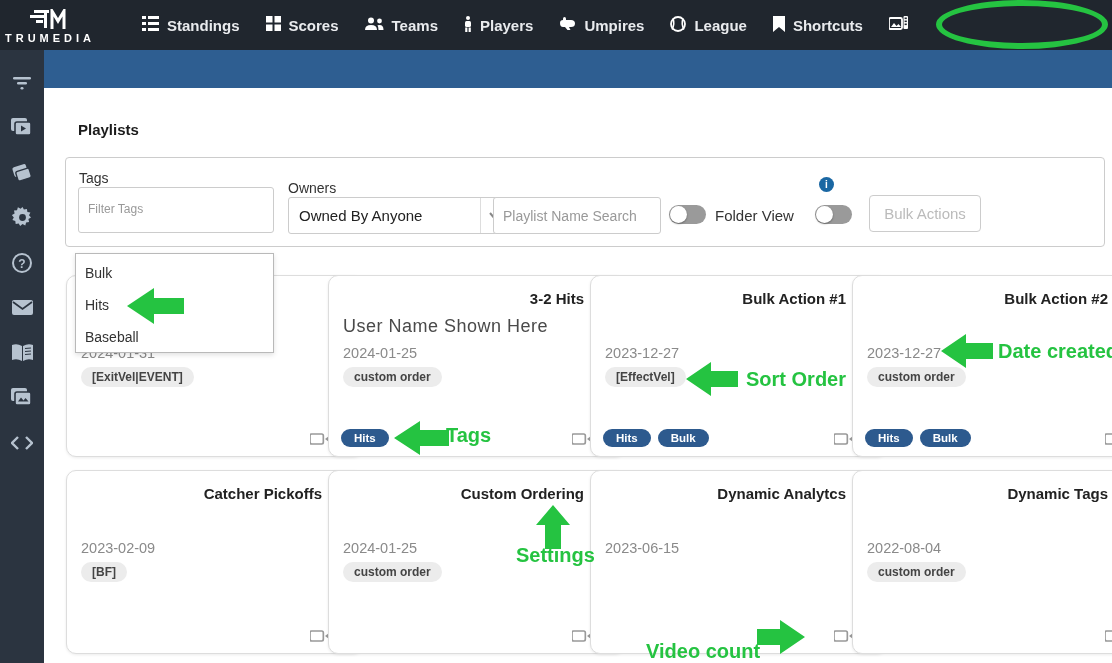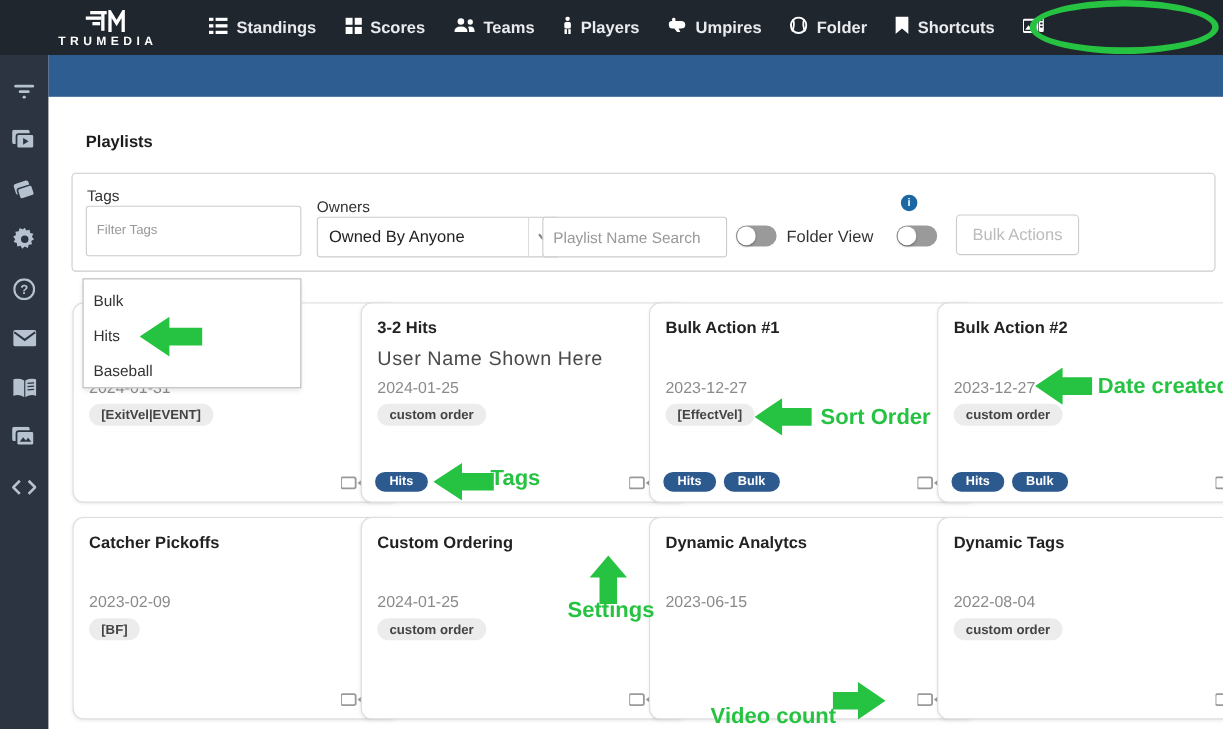--- a/index.html
+++ b/index.html
@@ -4,21 +4,21 @@
 <style>
   * { margin:0; padding:0; box-sizing:border-box; }
   html,body { background:#888; }
   #canvas {
     position:relative; width:1112px; height:663px; overflow:hidden;
     background:#fff; font-family:"Liberation Sans", sans-serif;
   }
   
   .topbar { position:absolute; left:0; top:0; width:1112px; height:50px;
     background:#20262e; display:flex; align-items:center; }
-  .logo { width:100px; display:flex; flex-direction:column; align-items:center; padding-top:2px;margin-left:48px; }
+  .logo { width:100px; display:flex; flex-direction:column; align-items:center; padding-top:2px; }
   .logo-text { color:#fff; font-size:11px; font-weight:bold; letter-spacing:4px; margin-top:1px; }
   .nav-search { position:relative; width:218px; height:34px; background:#e9e9e9;
     border:2px solid #555b63; border-radius:5px; display:flex; align-items:center; flex:0 0 auto; }
   .nav-search input { border:none; outline:none; background:transparent; width:170px;
     font-size:15px; color:#333; font-family:"Liberation Sans",sans-serif; }
   .nav-search svg { margin:0 6px 0 10px; }
   .topnav { display:flex; align-items:center; margin-left:42px; gap:26px; }
   .topnav .nav-item { display:flex; align-items:center; gap:8px; color:#e9ebee;
     font-size:15px; font-weight:bold; cursor:pointer; white-space:nowrap; }
   .annotation-ellipse { position:absolute; left:936px; top:0px; width:172px; height:49px;
@@ -51,21 +51,21 @@
   #toggle2 { left:749px; top:47px; }
   .folder-label { position:absolute; left:649px; top:49px; font-size:15px; color:#333; }
   .info-icon { position:absolute; left:753px; top:19px; width:15px; height:15px; border-radius:50%;
     background:#1a67a3; color:#fff; font-size:10px; font-weight:bold; text-align:center;
     line-height:15px; cursor:pointer; }
   .bulk-btn { position:absolute; left:803px; top:37px; width:112px; height:37px; border:1px solid #ccc;
     border-radius:4px; background:#fff; color:#bbb; font-size:15px;
     font-family:"Liberation Sans",sans-serif; cursor:default; }
   
   .card { position:absolute; width:297px; background:#fff; border:1px solid #ddd; border-radius:10px;
-    box-shadow:0 1px 3px rgba(0,0,0,.08); cursor:pointer; }
+    box-shadow:0 1px 3px rgba(0,0,0,.08); cursor:pointer;text-align:right; }
   .card-title { position:absolute; left:14px; top:14px; right:40px; font-size:15px; font-weight:bold; color:#222; }
   .kebab { position:absolute; right:14px; top:13px; padding:2px 6px; cursor:pointer; }
   .kebab i { display:block; width:3px; height:3px; border-radius:50%; background:#333; margin:2px auto; }
   .card-owner { position:absolute; left:14px; top:40px; font-size:18px; color:#4a4a4a; letter-spacing:.5px; }
   .card-date { position:absolute; left:14px; top:69px; font-size:14.5px; color:#8a8a8a; }
   .card-chip { position:absolute; left:14px; top:91px; background:#ececec; color:#444;
     font-size:12px; font-weight:bold; border-radius:10px; padding:3px 11px; }
   .card-tags { position:absolute; left:12px; bottom:9px; display:flex; gap:7px; }
   .pill { background:#2d5a8e; color:#fff; font-size:11.5px; font-weight:bold;
     border-radius:10px; padding:3px 13px; cursor:pointer; }
@@ -142,21 +142,21 @@
               <path d="M1 6 q0-3 3-3 h8 q4 0 4 3.5 q0 3.5-4 3.5 h-2 l1.5 3 h-3 L6 10 H4 q-3 0-3-4 z"></path>
               <rect x="4" y="0" width="3" height="4" rx="1.5"></rect>
             </svg></span>
           <span>Umpires</span>
         </div>
         <div class="nav-item">
           <span><svg width="16" height="16" viewBox="0 0 16 16">
               <circle cx="8" cy="8" r="7" fill="none" stroke="#fff" stroke-width="1.8"></circle>
               <path d="M3 2.5 q2 5.5-1 11 M13 2.5 q-2 5.5 1 11" fill="none" stroke="#fff" stroke-width="1.6"></path>
             </svg></span>
-          <span>Folder</span>
+          <span>League</span>
         </div>
         <div class="nav-item">
           <span><svg width="12" height="16" viewBox="0 0 12 16" fill="#fff">
               <path d="M0 0 h12 v16 l-6-5 -6 5 z"></path>
             </svg></span>
           <span>Shortcuts</span>
         </div>
         <div class="nav-item">
           <span><svg width="19" height="15" viewBox="0 0 19 15">
               <rect x="0" y="2" width="13" height="11" rx="1.5" fill="none" stroke="#fff" stroke-width="1.8"></rect>

